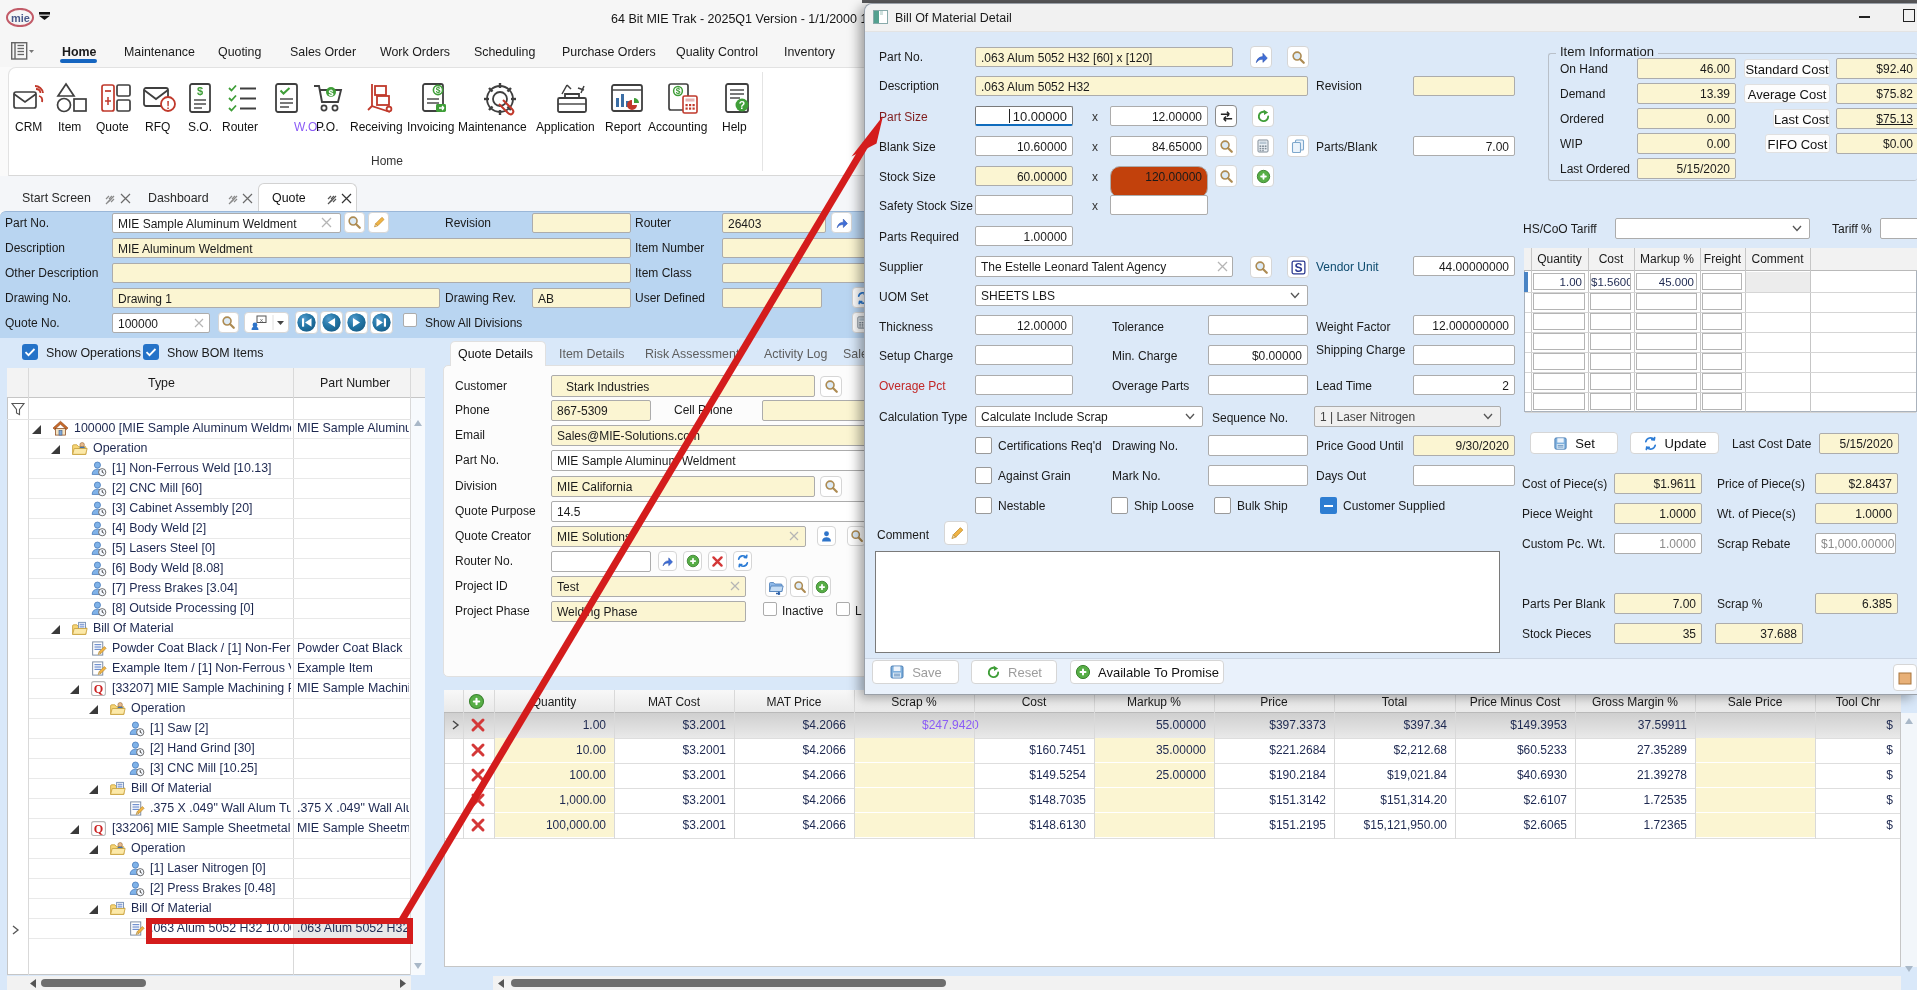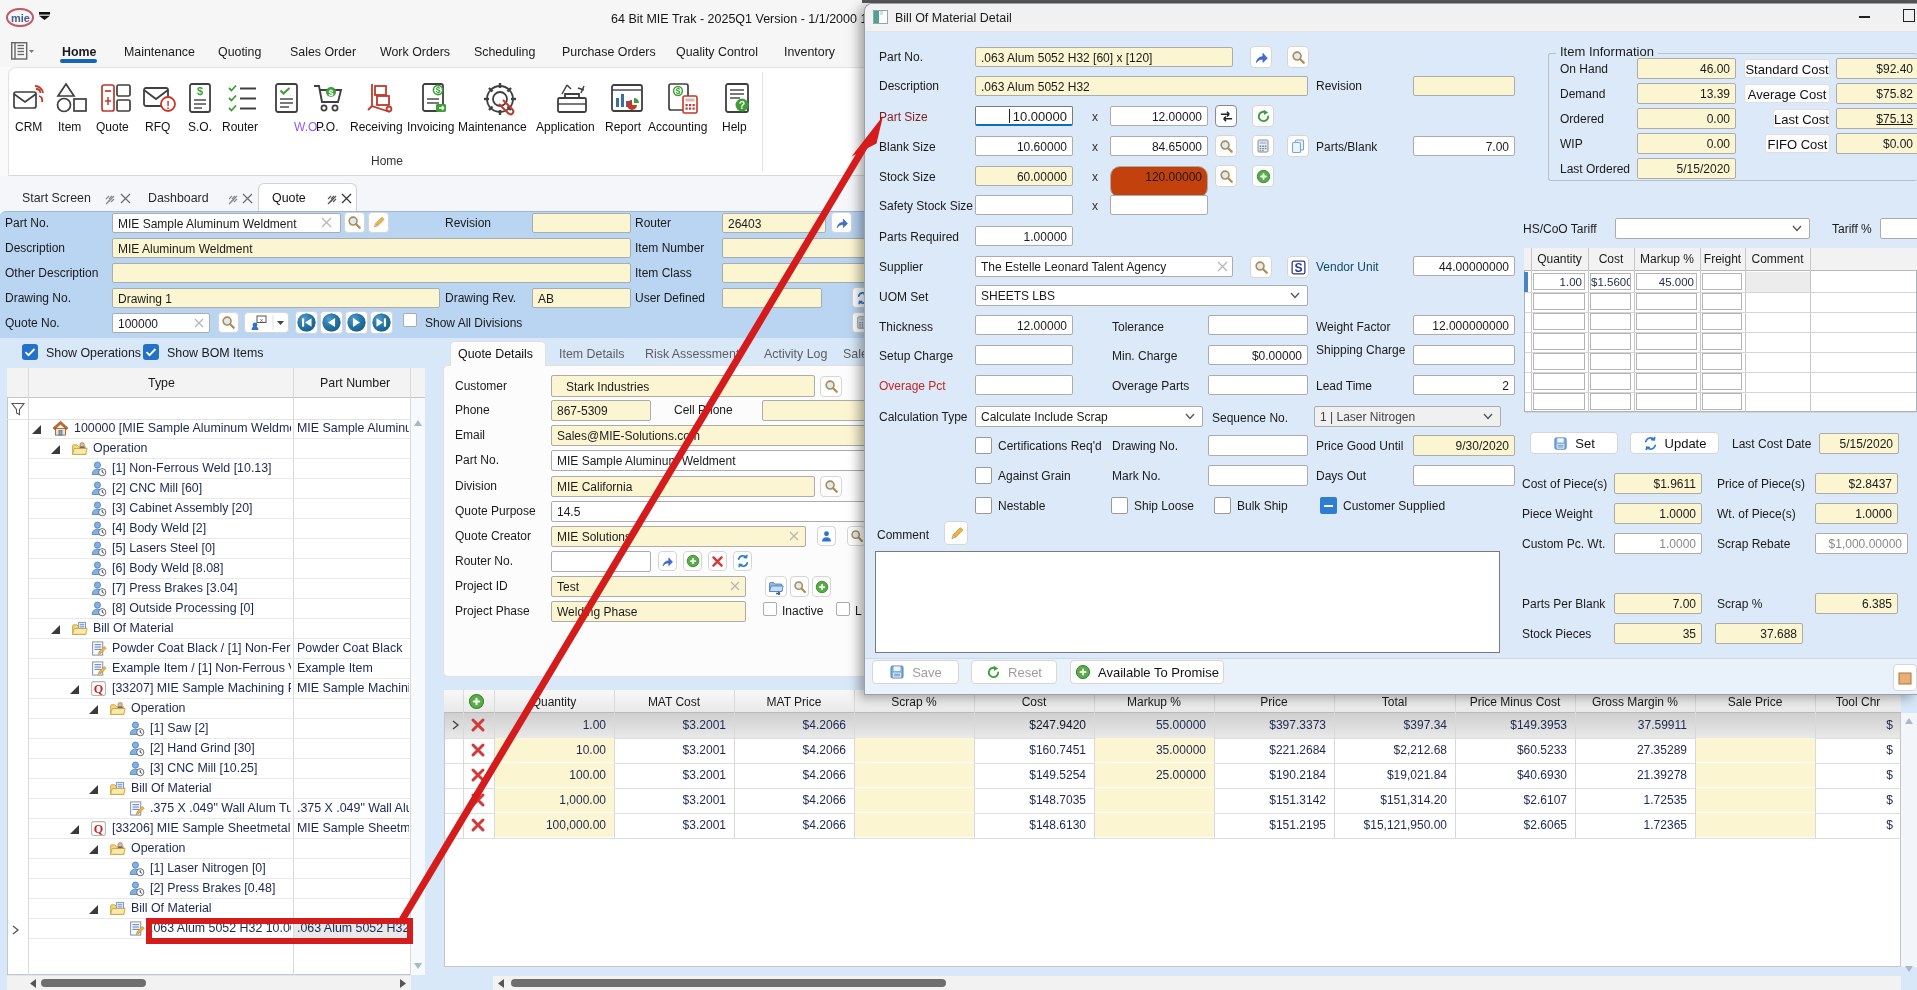--- a/index.html
+++ b/index.html
@@ -1003,21 +1003,21 @@
       </svg>
     </div>
 <div style="position:absolute;left:470px;top:717px;width:16px;height:16px">
       <svg width="16" height="16" viewBox="0 0 16 16" style="position:relative;left:0px;top:0px">
         <use href="#redx"></use>
       </svg>
     </div>
 <div class="tcell" style="left:494px;top:718px;width:112px;text-align:right;color:#1d2850">1.00</div>
 <div class="tcell" style="left:614px;top:718px;width:112px;text-align:right;color:#1d2850">$3.2001</div>
 <div class="tcell" style="left:734px;top:718px;width:112px;text-align:right;color:#1d2850">$4.2066</div>
-<div class="tcell" style="left:974px;top:718px;width:112px;text-align:right;color:#0f172a">$247.9420</div>
+<div class="tcell" style="left:922px;top:718px;width:112px;text-align:left;color:#8b5cf6">$247.9420</div>
 <div class="tcell" style="left:1094px;top:718px;width:112px;text-align:right;color:#1d2850">55.00000</div>
 <div class="tcell" style="left:1214px;top:718px;width:112px;text-align:right;color:#1d2850">$397.3373</div>
 <div class="tcell" style="left:1334px;top:718px;width:113px;text-align:right;color:#1d2850">$397.34</div>
 <div class="tcell" style="left:1455px;top:718px;width:112px;text-align:right;color:#1d2850">$149.3953</div>
 <div class="tcell" style="left:1575px;top:718px;width:112px;text-align:right;color:#1d2850">37.59911</div>
 <div class="tcell" style="left:1815px;top:718px;width:78px;text-align:right;color:#1d2850">$</div>
 <div style="position:absolute;left:445px;top:738px;width:1455px;height:1px;background:#dedede"></div>
 <div style="position:absolute;left:495px;top:738px;width:119px;height:24px;background:#fbf5d2"></div>
 <div style="position:absolute;left:855px;top:738px;width:119px;height:24px;background:#fbf5d2"></div>
 <div style="position:absolute;left:1095px;top:738px;width:119px;height:24px;background:#fbf5d2"></div>
@@ -1516,21 +1516,21 @@
     </div>
 <div class="lb" style="left:1717px;top:507px;font-size:12px;color:#1a1a1a;">Wt. of Piece(s)</div>
 <div class="ip" style="left:1815px;top:503px;width:83px;height:21px;background:#fbf5d2;">
       <span style="display:block;line-height:21px;text-align:right;padding:0 5px;font-size:12px;color:#1a1a1a;white-space:nowrap;overflow:hidden;">1.0000</span>
     </div>
 <div class="lb" style="left:1522px;top:537px;font-size:12px;color:#1a1a1a;">Custom Pc. Wt.</div>
 <div class="ip" style="left:1614px;top:533px;width:88px;height:21px;background:#ffffff;">
       <span style="display:block;line-height:21px;text-align:right;padding:0 5px;font-size:12px;color:#8a8a8a;white-space:nowrap;overflow:hidden;">1.0000</span>
     </div>
 <div class="lb" style="left:1717px;top:537px;font-size:12px;color:#1a1a1a;">Scrap Rebate</div>
-<div class="ip" style="left:1815px;top:533px;width:93px;height:21px;background:#ffffff;">
+<div class="ip" style="left:1815px;top:533px;width:81px;height:21px;background:#ffffff;">
       <span style="display:block;line-height:21px;text-align:right;padding:0 5px;font-size:12px;color:#8a8a8a;white-space:nowrap;overflow:hidden;">$1,000.00000</span>
     </div>
 <div class="lb" style="left:1522px;top:597px;font-size:12px;color:#1a1a1a;">Parts Per Blank</div>
 <div class="ip" style="left:1614px;top:593px;width:88px;height:21px;background:#fbf5d2;">
       <span style="display:block;line-height:21px;text-align:right;padding:0 5px;font-size:12px;color:#1a1a1a;white-space:nowrap;overflow:hidden;">7.00</span>
     </div>
 <div class="lb" style="left:1717px;top:597px;font-size:12px;color:#1a1a1a;">Scrap %</div>
 <div class="ip" style="left:1815px;top:593px;width:83px;height:21px;background:#fbf5d2;">
       <span style="display:block;line-height:21px;text-align:right;padding:0 5px;font-size:12px;color:#1a1a1a;white-space:nowrap;overflow:hidden;">6.385</span>
     </div>

